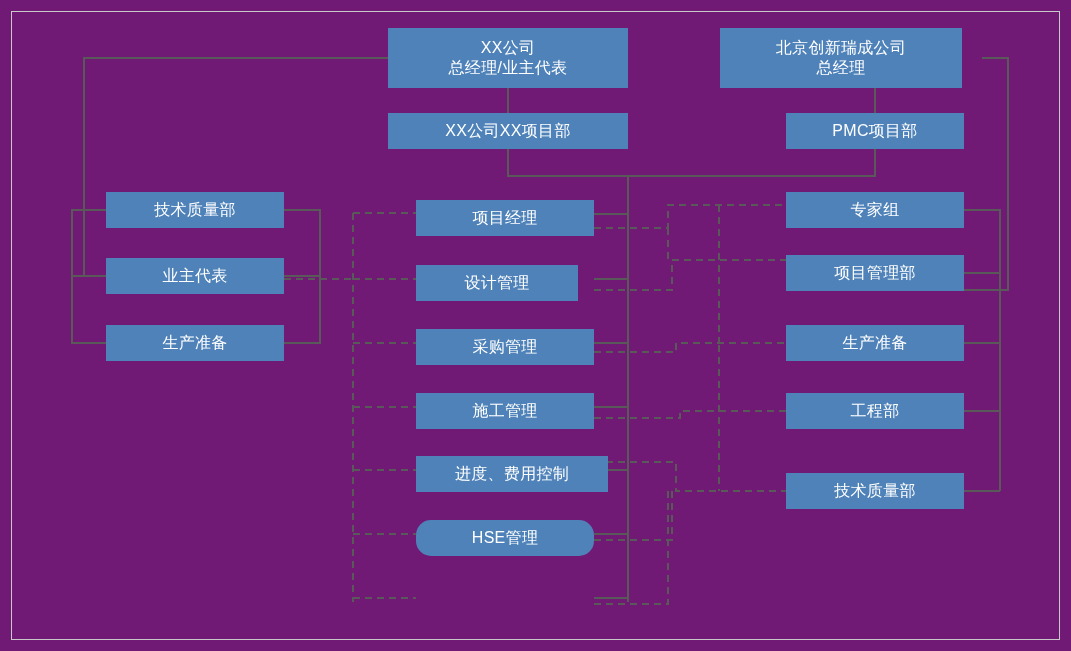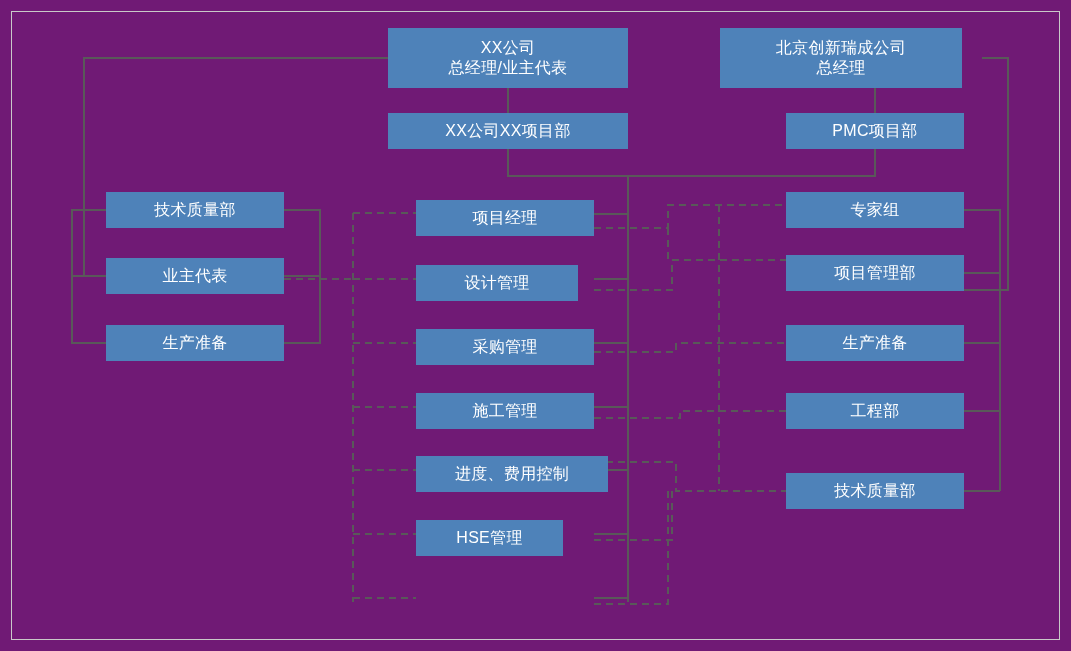--- a/index.html
+++ b/index.html
@@ -94,21 +94,21 @@
 
   <div class="node" style="left:106px;top:192px;width:178px;height:36px;">技术质量部</div>
   <div class="node" style="left:106px;top:258px;width:178px;height:36px;">业主代表</div>
   <div class="node" style="left:106px;top:325px;width:178px;height:36px;">生产准备</div>
 
   <div class="node" style="left:416px;top:200px;width:178px;height:36px;">项目经理</div>
   <div class="node" style="left:416px;top:265px;width:162px;height:36px;">设计管理</div>
   <div class="node" style="left:416px;top:329px;width:178px;height:36px;">采购管理</div>
   <div class="node" style="left:416px;top:393px;width:178px;height:36px;">施工管理</div>
   <div class="node" style="left:416px;top:456px;width:192px;height:36px;">进度、费用控制</div>
-  <div class="node" style="left:416px;top:520px;width:147px;height:36px;">HSE管理</div>
+  <div class="node" style="left:416px;top:520px;width:178px;height:36px;border-radius:15px;">HSE管理</div>
 
   <div class="node" style="left:786px;top:192px;width:178px;height:36px;">专家组</div>
   <div class="node" style="left:786px;top:255px;width:178px;height:36px;text-align:right;">项目管理部</div>
   <div class="node" style="left:786px;top:325px;width:178px;height:36px;">生产准备</div>
   <div class="node" style="left:786px;top:393px;width:178px;height:36px;">工程部</div>
   <div class="node" style="left:786px;top:473px;width:178px;height:36px;">技术质量部</div>
 
 </div>
 
 </body></html>

